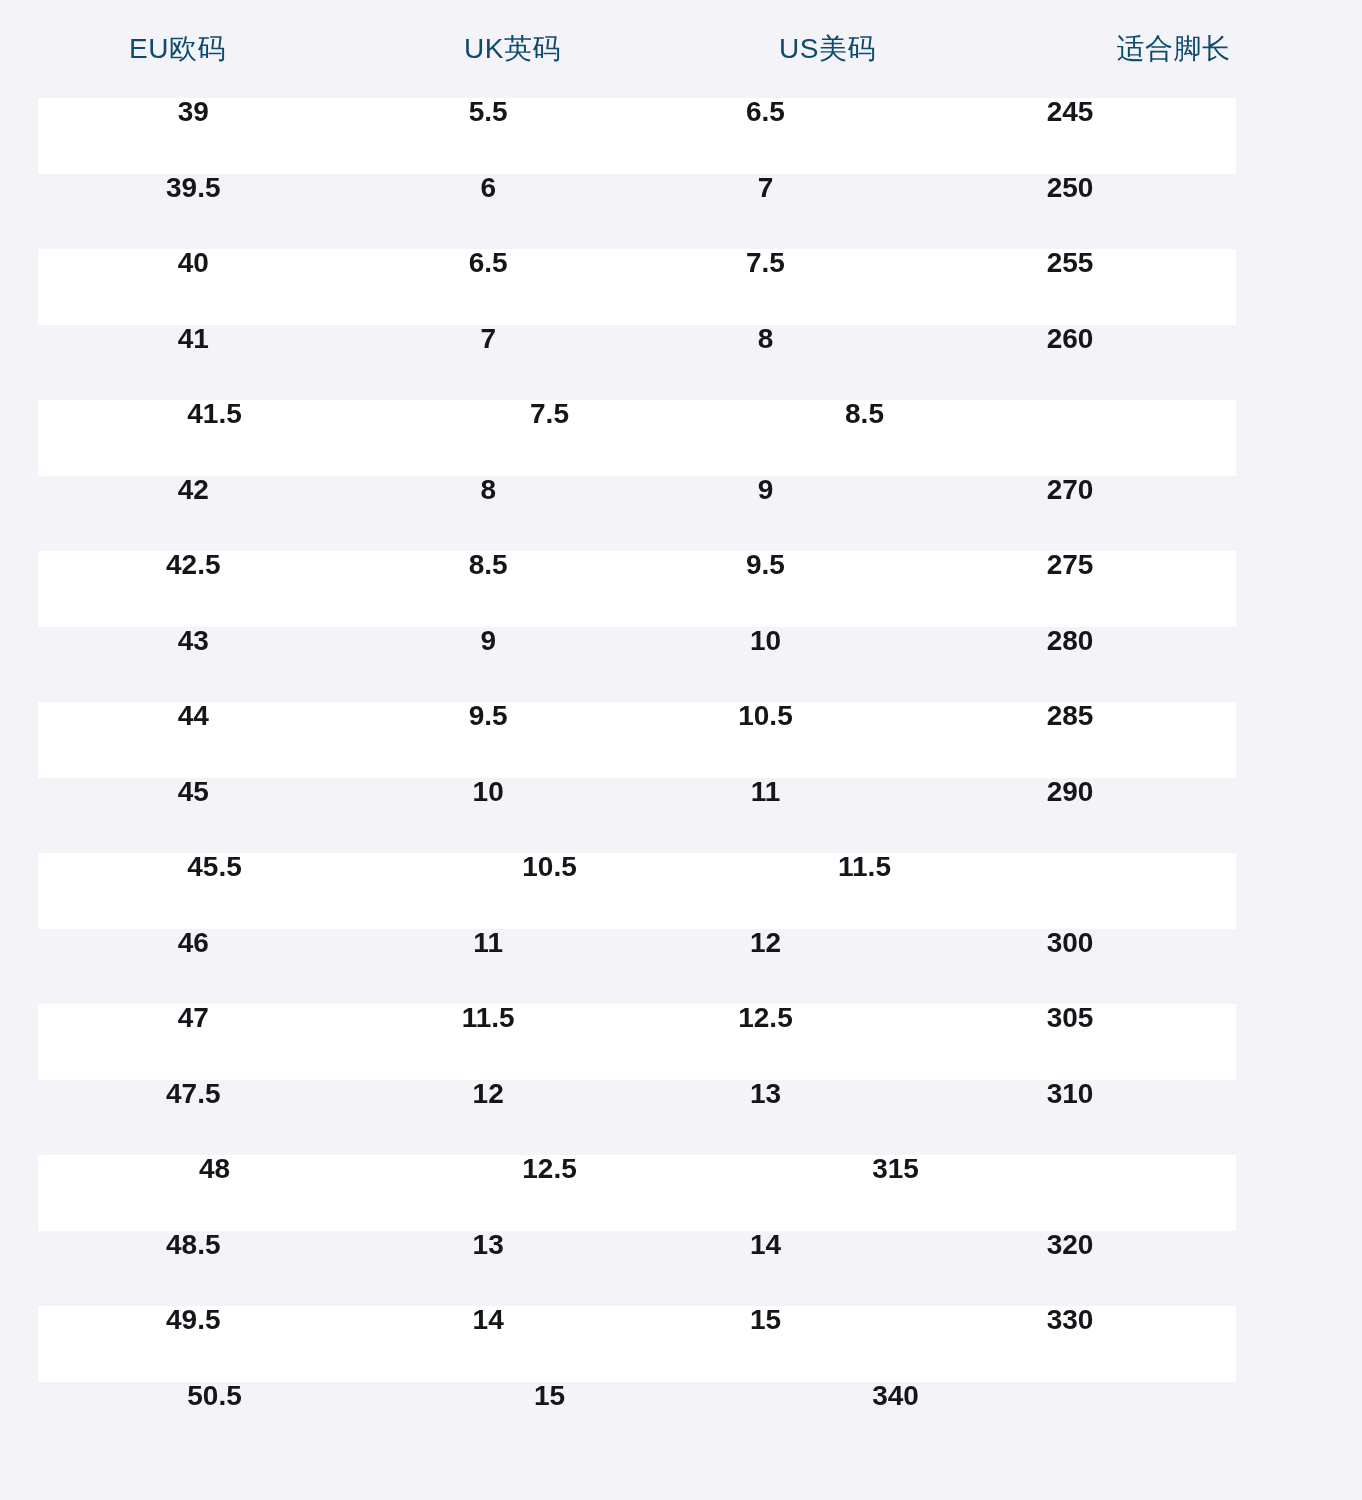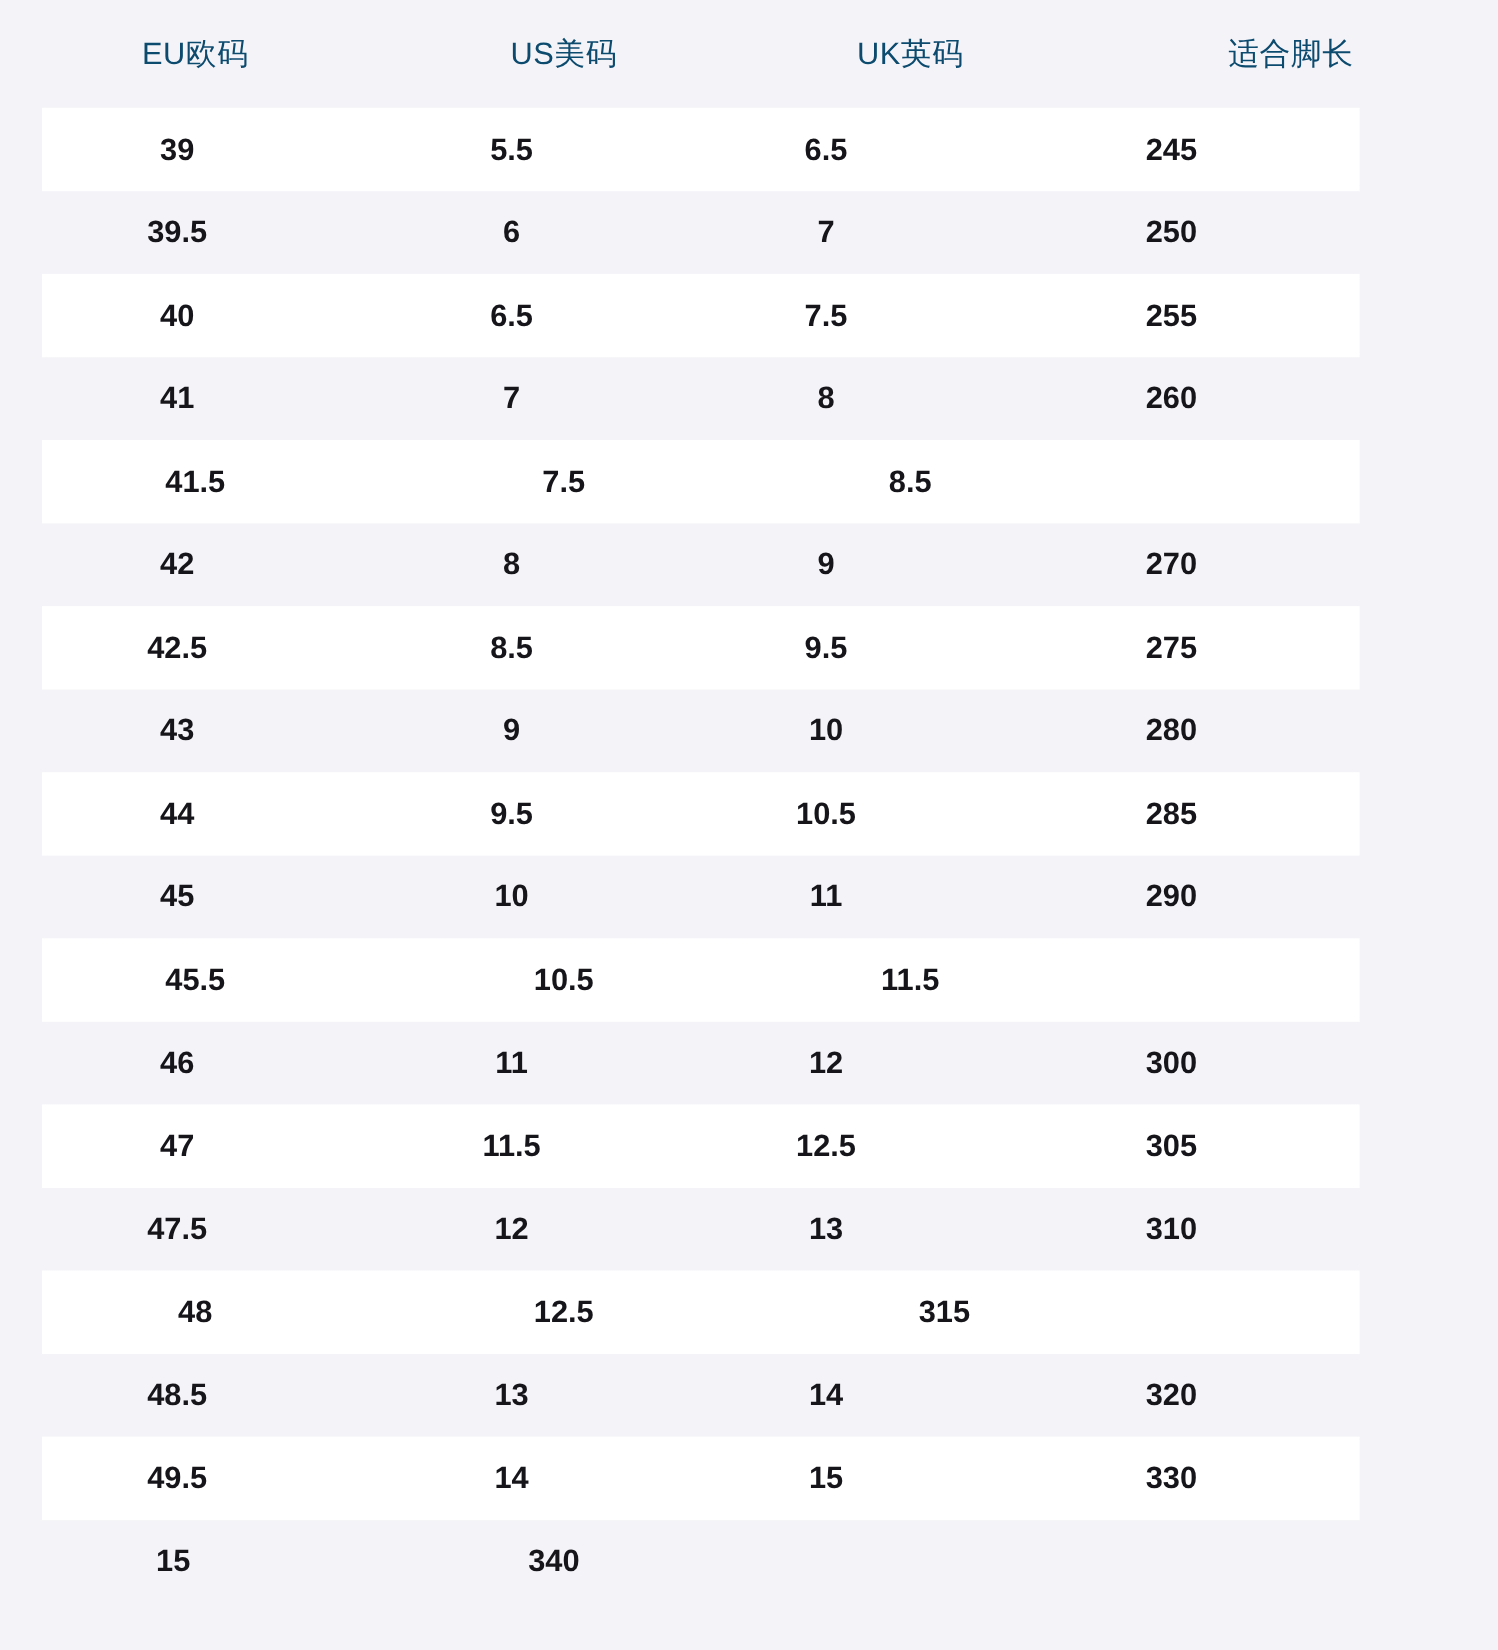--- a/index.html
+++ b/index.html
@@ -41,22 +41,22 @@
 
   
   .table-body {
     width: 1362px;
   }
 
   .row {
     display: flex;
     width: 1236px;
     height: 75.5px;
-    align-items: center;
-    background: #f4f4f8;
+    background: #f4f4f8;
+    padding-left: 37px;
   }
 
   
   .row.stripe-white {
     background:
       linear-gradient(to right,
         #f4f4f8 0px, #f4f4f8 38px,
         #ffffff 38px, #ffffff 1324px,
         #f4f4f8 1324px, #f4f4f8 1362px);
   }
@@ -76,22 +76,22 @@
   .col-us { width: 315px; }
   .col-len { width: 377px; }
 </style>
 </head>
 <body>
 
 <div id="size-table">
 
   <div class="table-header">
     <div class="cell col-eu">EU欧码</div>
+    <div class="cell col-uk">UK英码</div>
     <div class="cell col-us">US美码</div>
-    <div class="cell col-uk">UK英码</div>
     <div class="cell col-len">适合脚长</div>
   </div>
 
   <div class="table-body" id="table-body">
       <div class="row stripe-white">
         <div class="cell col-eu">39</div>
         <div class="cell col-uk">5.5</div>
         <div class="cell col-us">6.5</div>
         <div class="cell col-len">245</div>
       </div>
@@ -182,18 +182,19 @@
         <div class="cell col-us">14</div>
         <div class="cell col-len">320</div>
       </div>
       <div class="row stripe-white">
         <div class="cell col-eu">49.5</div>
         <div class="cell col-uk">14</div>
         <div class="cell col-us">15</div>
         <div class="cell col-len">330</div>
       </div>
       <div class="row stripe-gray">
+        <div class="cell col-eu">50.5</div>
         <div class="cell col-uk">15</div>
         <div class="cell col-len">340</div>
       </div>
     </div>
 
 </div>
 
 </body></html>

